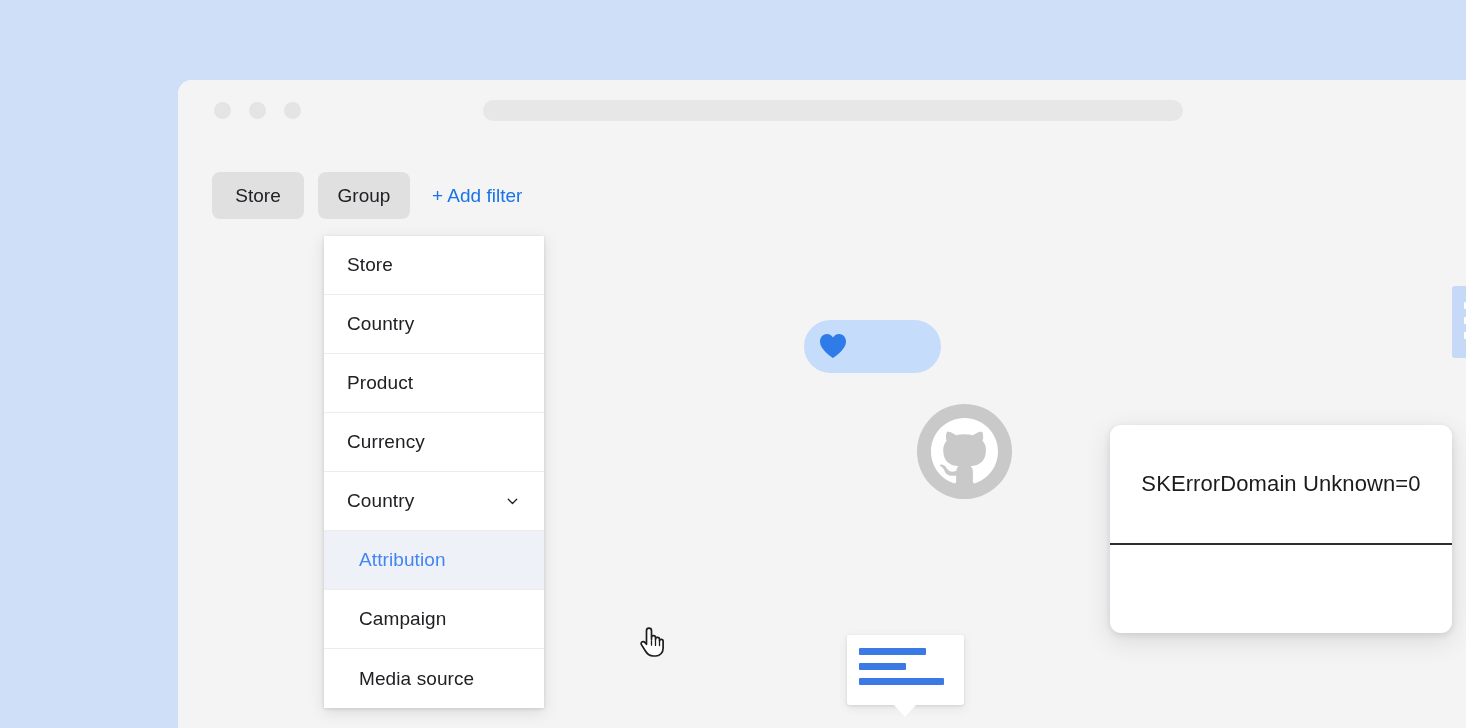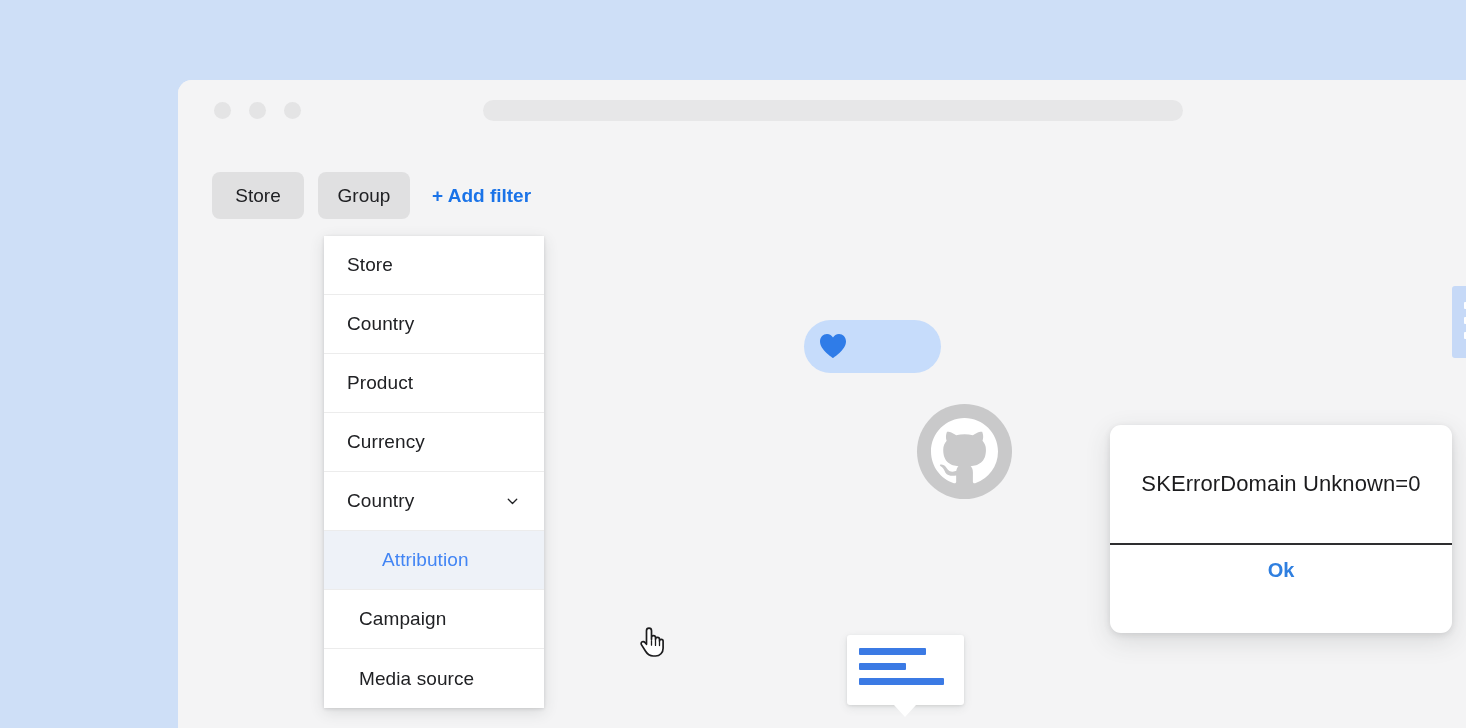--- a/index.html
+++ b/index.html
@@ -86,21 +86,21 @@
     cursor: pointer;
     box-sizing: border-box;
     margin-right: 14px;
   }
   #add-filter-button {
     border: none;
     background: transparent;
     color: #1a73e8;
     font-family: "Liberation Sans", sans-serif;
     font-size: 19px;
-    font-weight: bold;
+    font-weight: normal;
     cursor: pointer;
     padding: 0 0 0 8px;
     margin: 0;
   }
 
   
   #filter-dropdown {
     position: absolute;
     left: 146px;
     top: 156px;
@@ -130,21 +130,20 @@
   .menu-item .label {
     font-size: 19px;
     color: #202124;
     letter-spacing: .1px;
   }
   .menu-item.selected {
     background: #eef2f8;
   }
   .menu-item.selected .label {
     color: #4285f4;
-    margin-left: 23px;
   }
   .chevron-down {
     position: absolute;
     right: 26px;
     top: 50%;
     width: 11px;
     height: 11px;
     margin-top: -5px;
   }
   .chevron-down svg { display: block; }
@@ -392,21 +391,20 @@
       <span class="line l1"></span>
       <span class="line l2"></span>
       <span class="line l3"></span>
     </div>
     <span class="tail"></span>
   </div>
 
   <div id="error-dialog">
     <div id="dialog-message">SKErrorDomain Unknown=0</div>
     <div id="dialog-divider"></div>
-    <button id="dialog-ok-button">Ok</button>
   </div>
 
   <div id="bubble-blue" class="bubble">
     <div class="body">
       <span class="line l1"></span>
       <span class="line l2"></span>
       <span class="line l3"></span>
     </div>
 
   </div>

